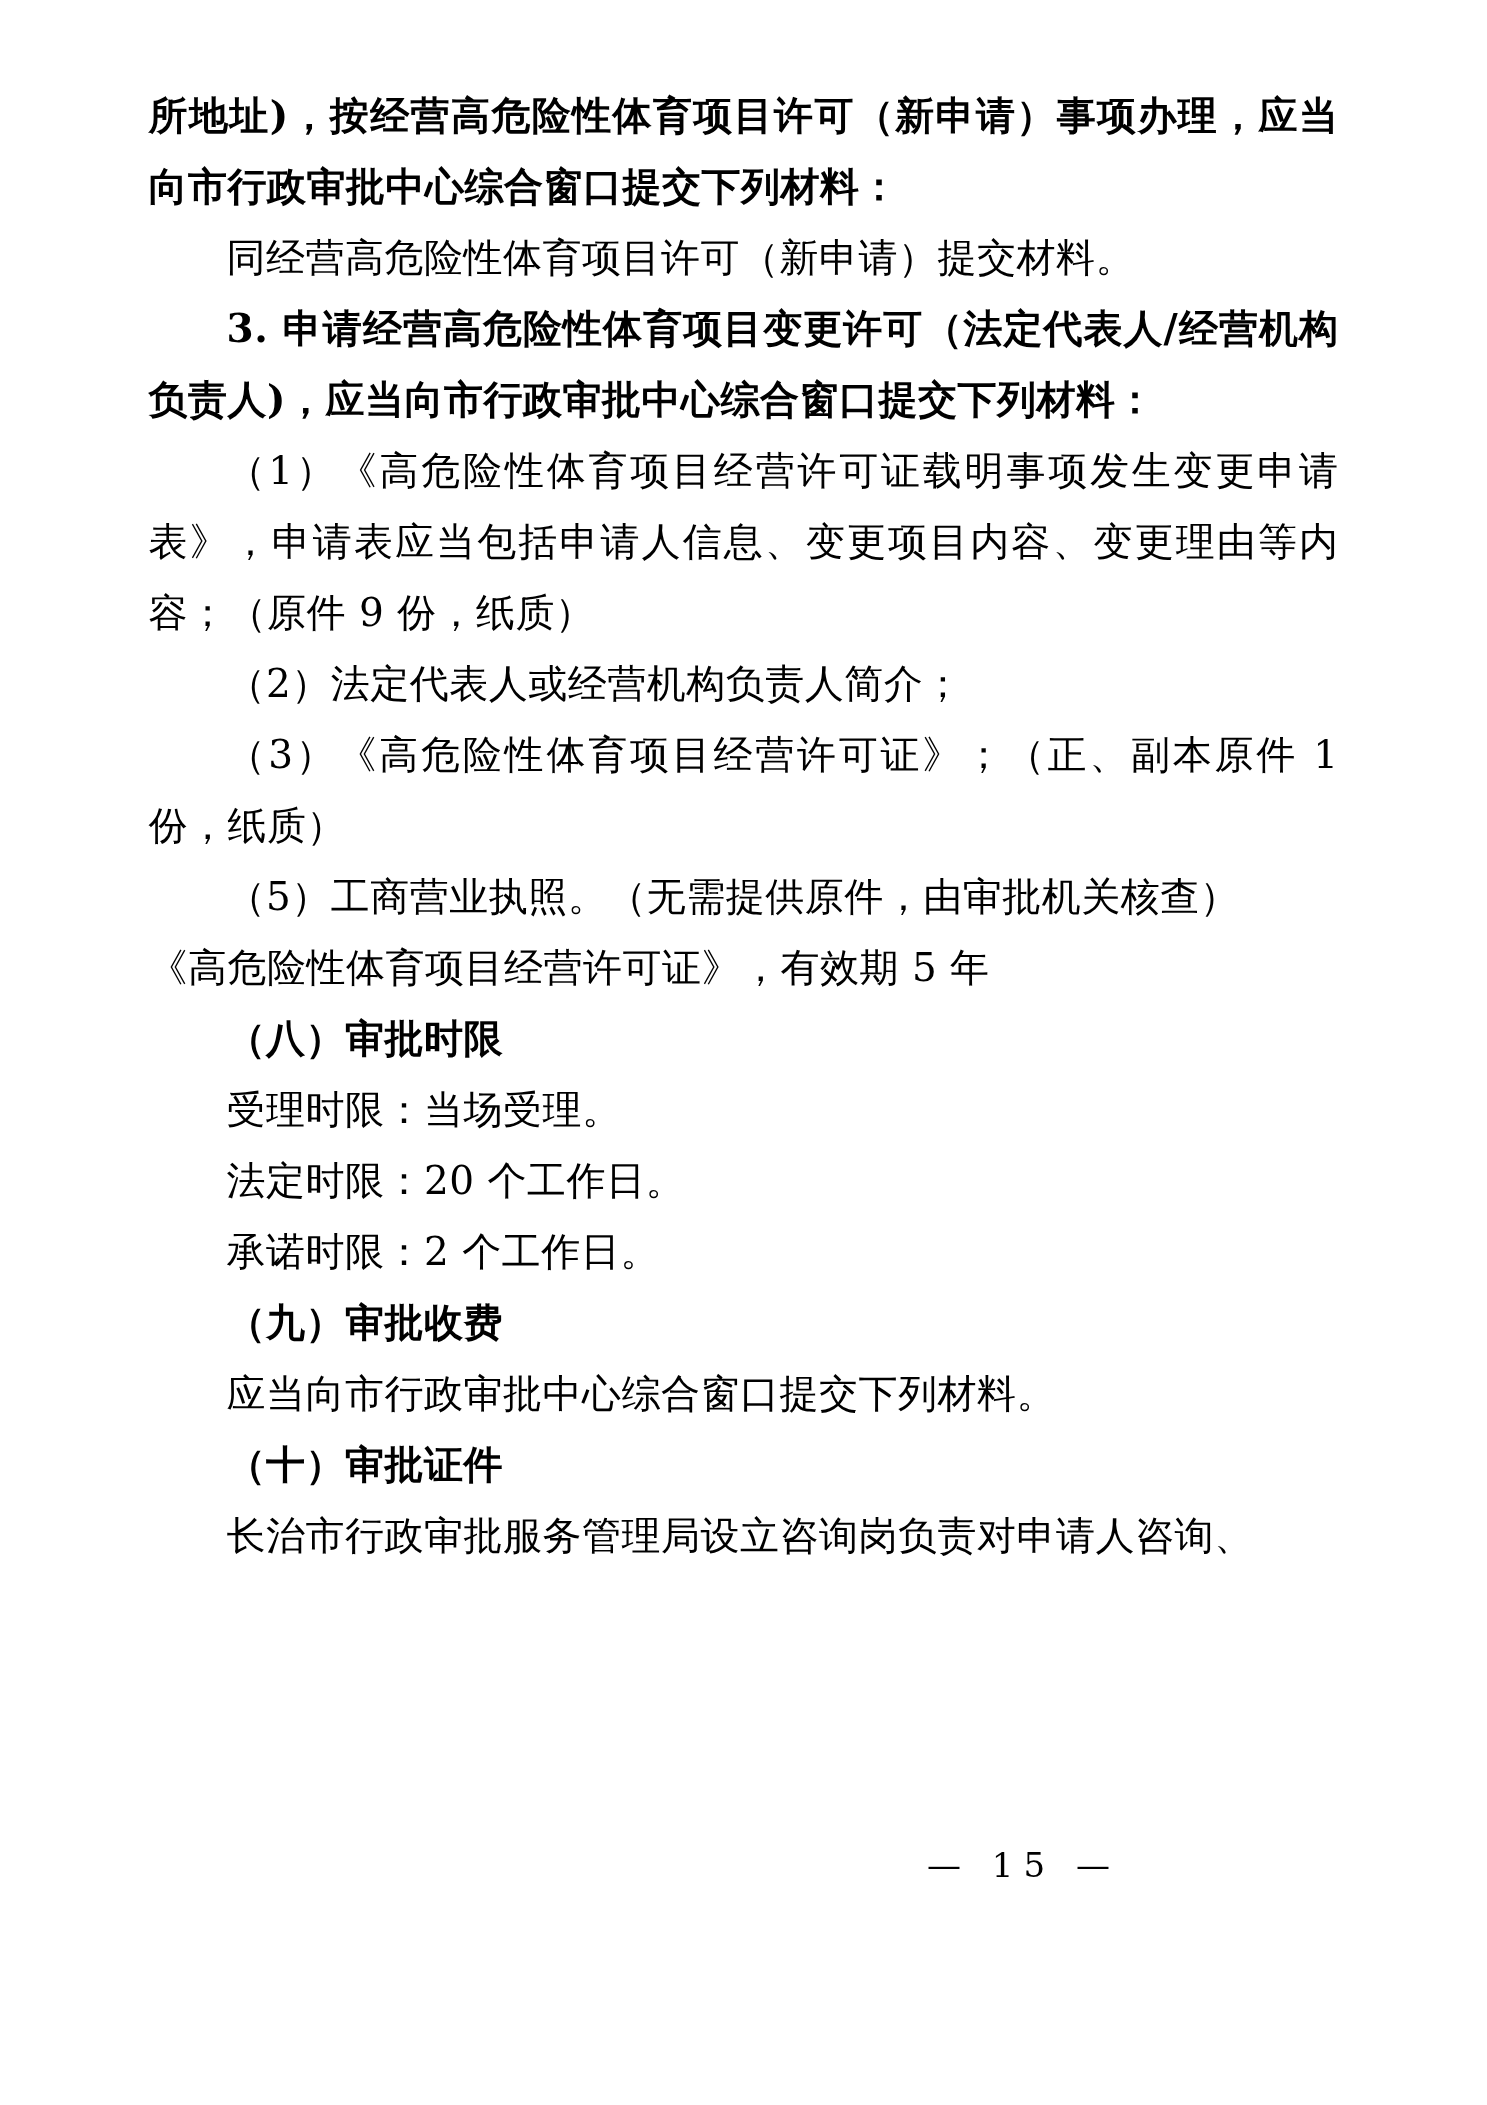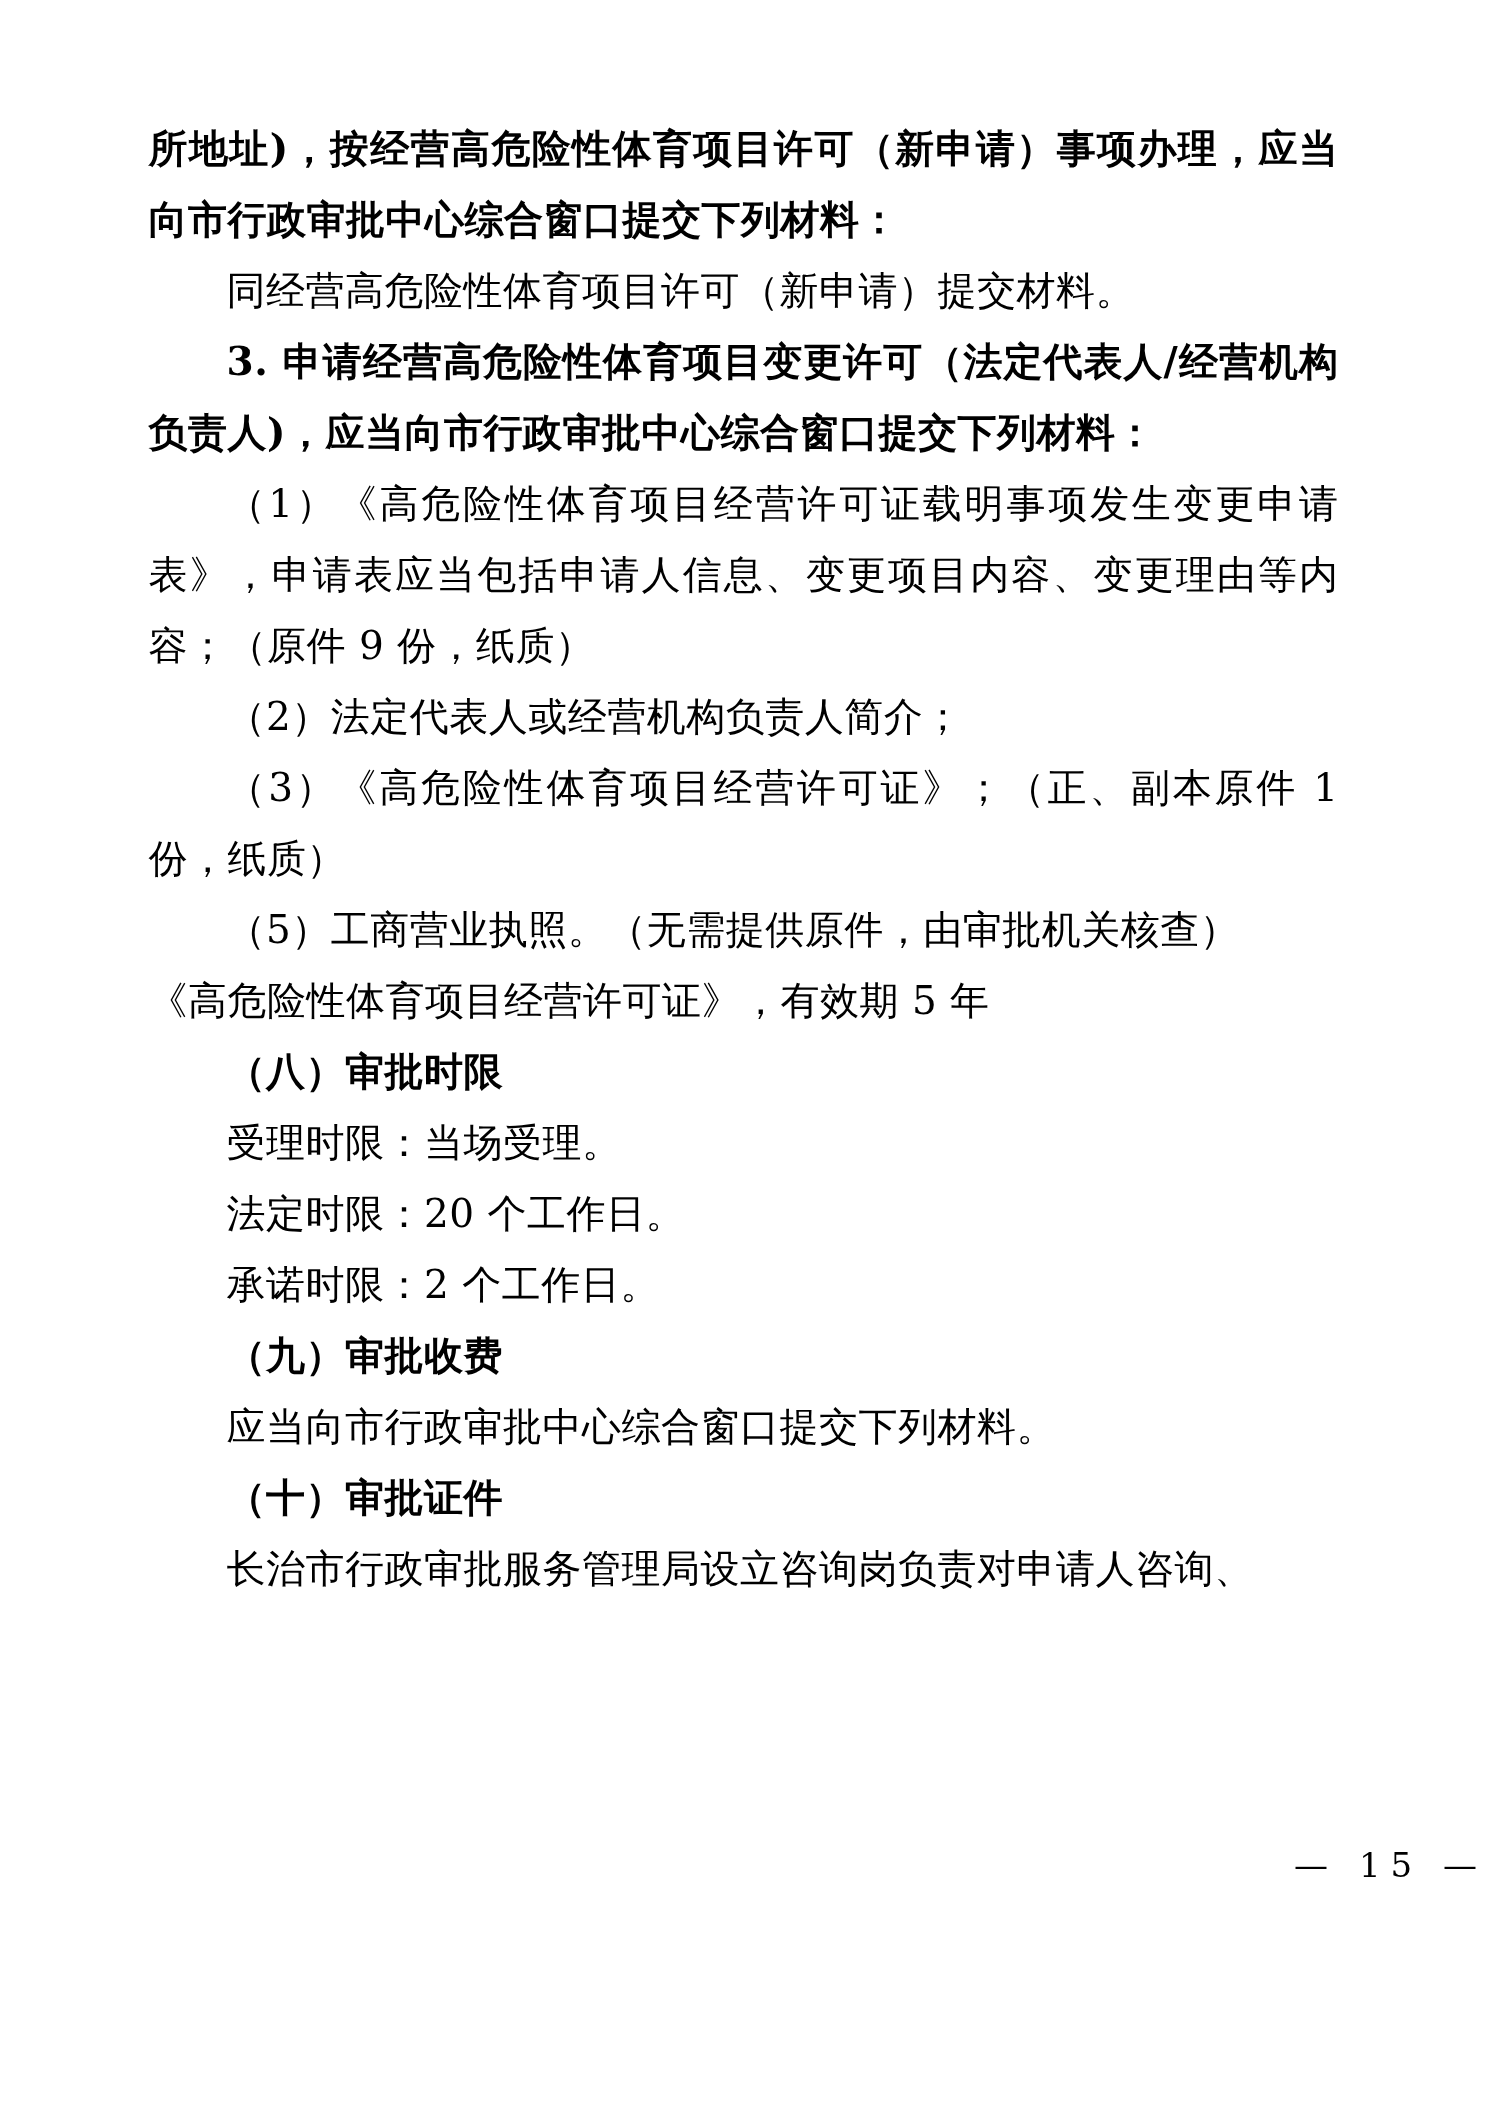--- a/index.html
+++ b/index.html
@@ -15,21 +15,21 @@
     position: relative;
     overflow: hidden;
   }
   .page {
     position: absolute;
     left: 0;
     top: 0;
     width: 1487px;
     height: 2105px;
     box-sizing: border-box;
-    padding: 113px 148px 0 148px;
+    padding: 80px 148px 0 148px;
   }
   .doc-body {
     width: 1190px;
     margin: 0 auto;
   }
   p {
     margin: 0;
     font-size: 39px;
     line-height: 71px;
     letter-spacing: 0.5px;
@@ -44,21 +44,21 @@
     text-indent: 78px;
   }
   .noindent {
     text-indent: 0;
   }
   .footer {
     position: absolute;
     left: 0;
     top: 1845px;
     width: 1487px;
-    text-align: right;
+    text-align: center;
     font-size: 34px;
     line-height: 40px;
     letter-spacing: 2px;
     padding-left: 560px;
     box-sizing: border-box;
   }
   .footer-inner {
     display: inline-block;
     letter-spacing: 10px;
   }

